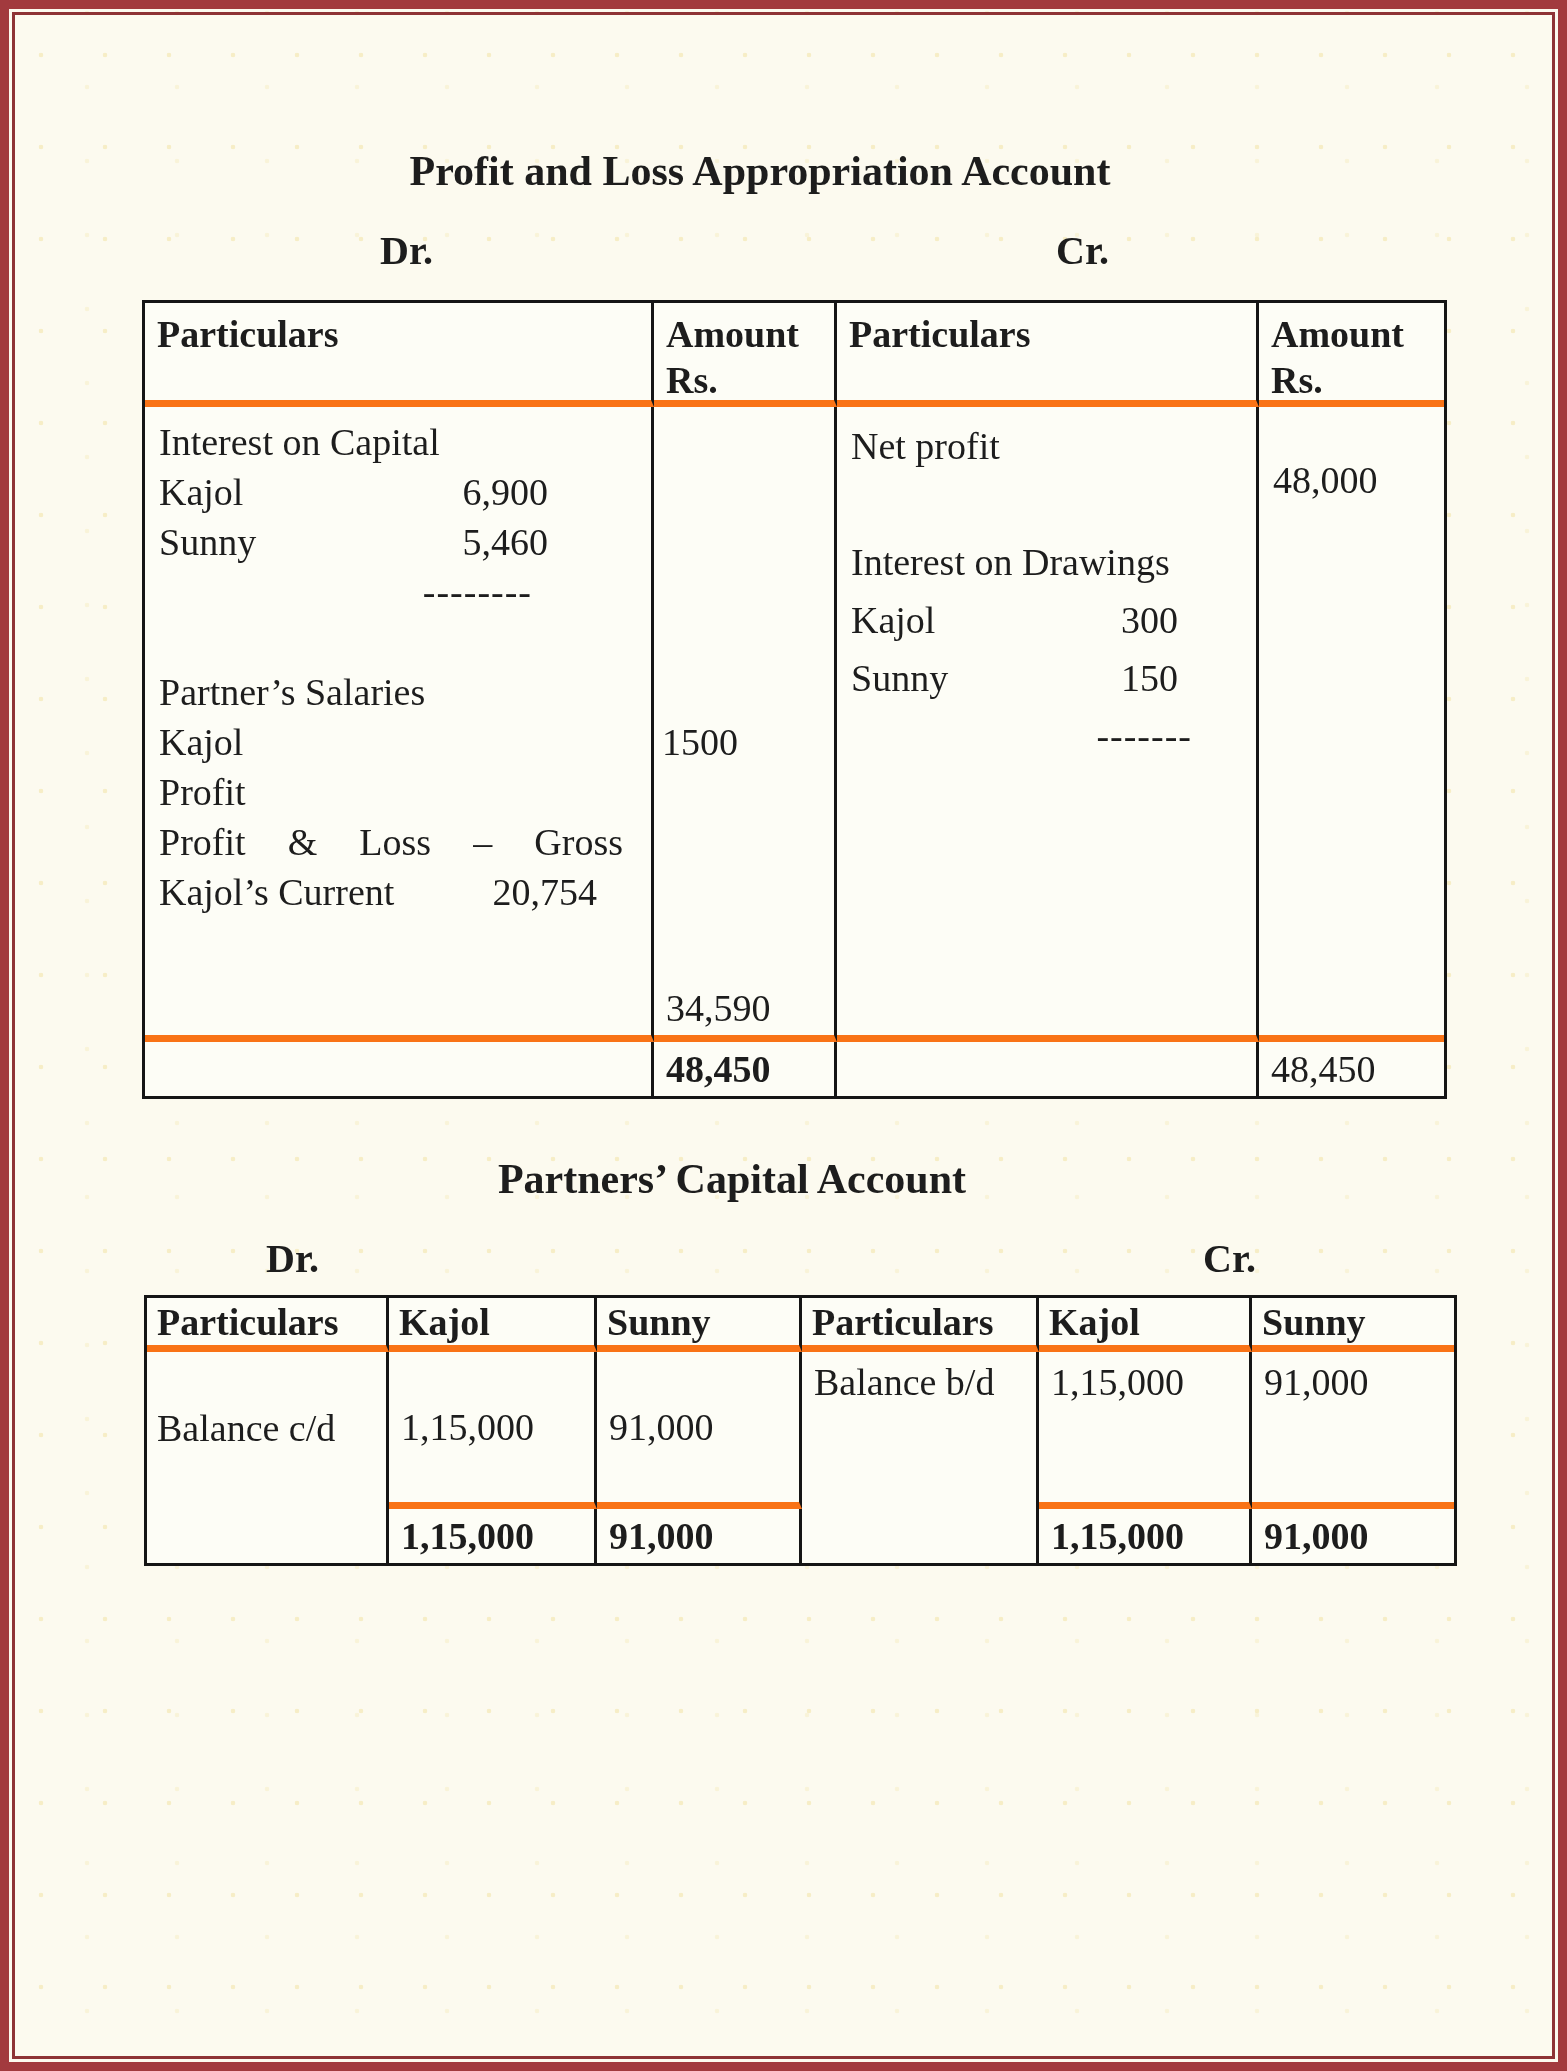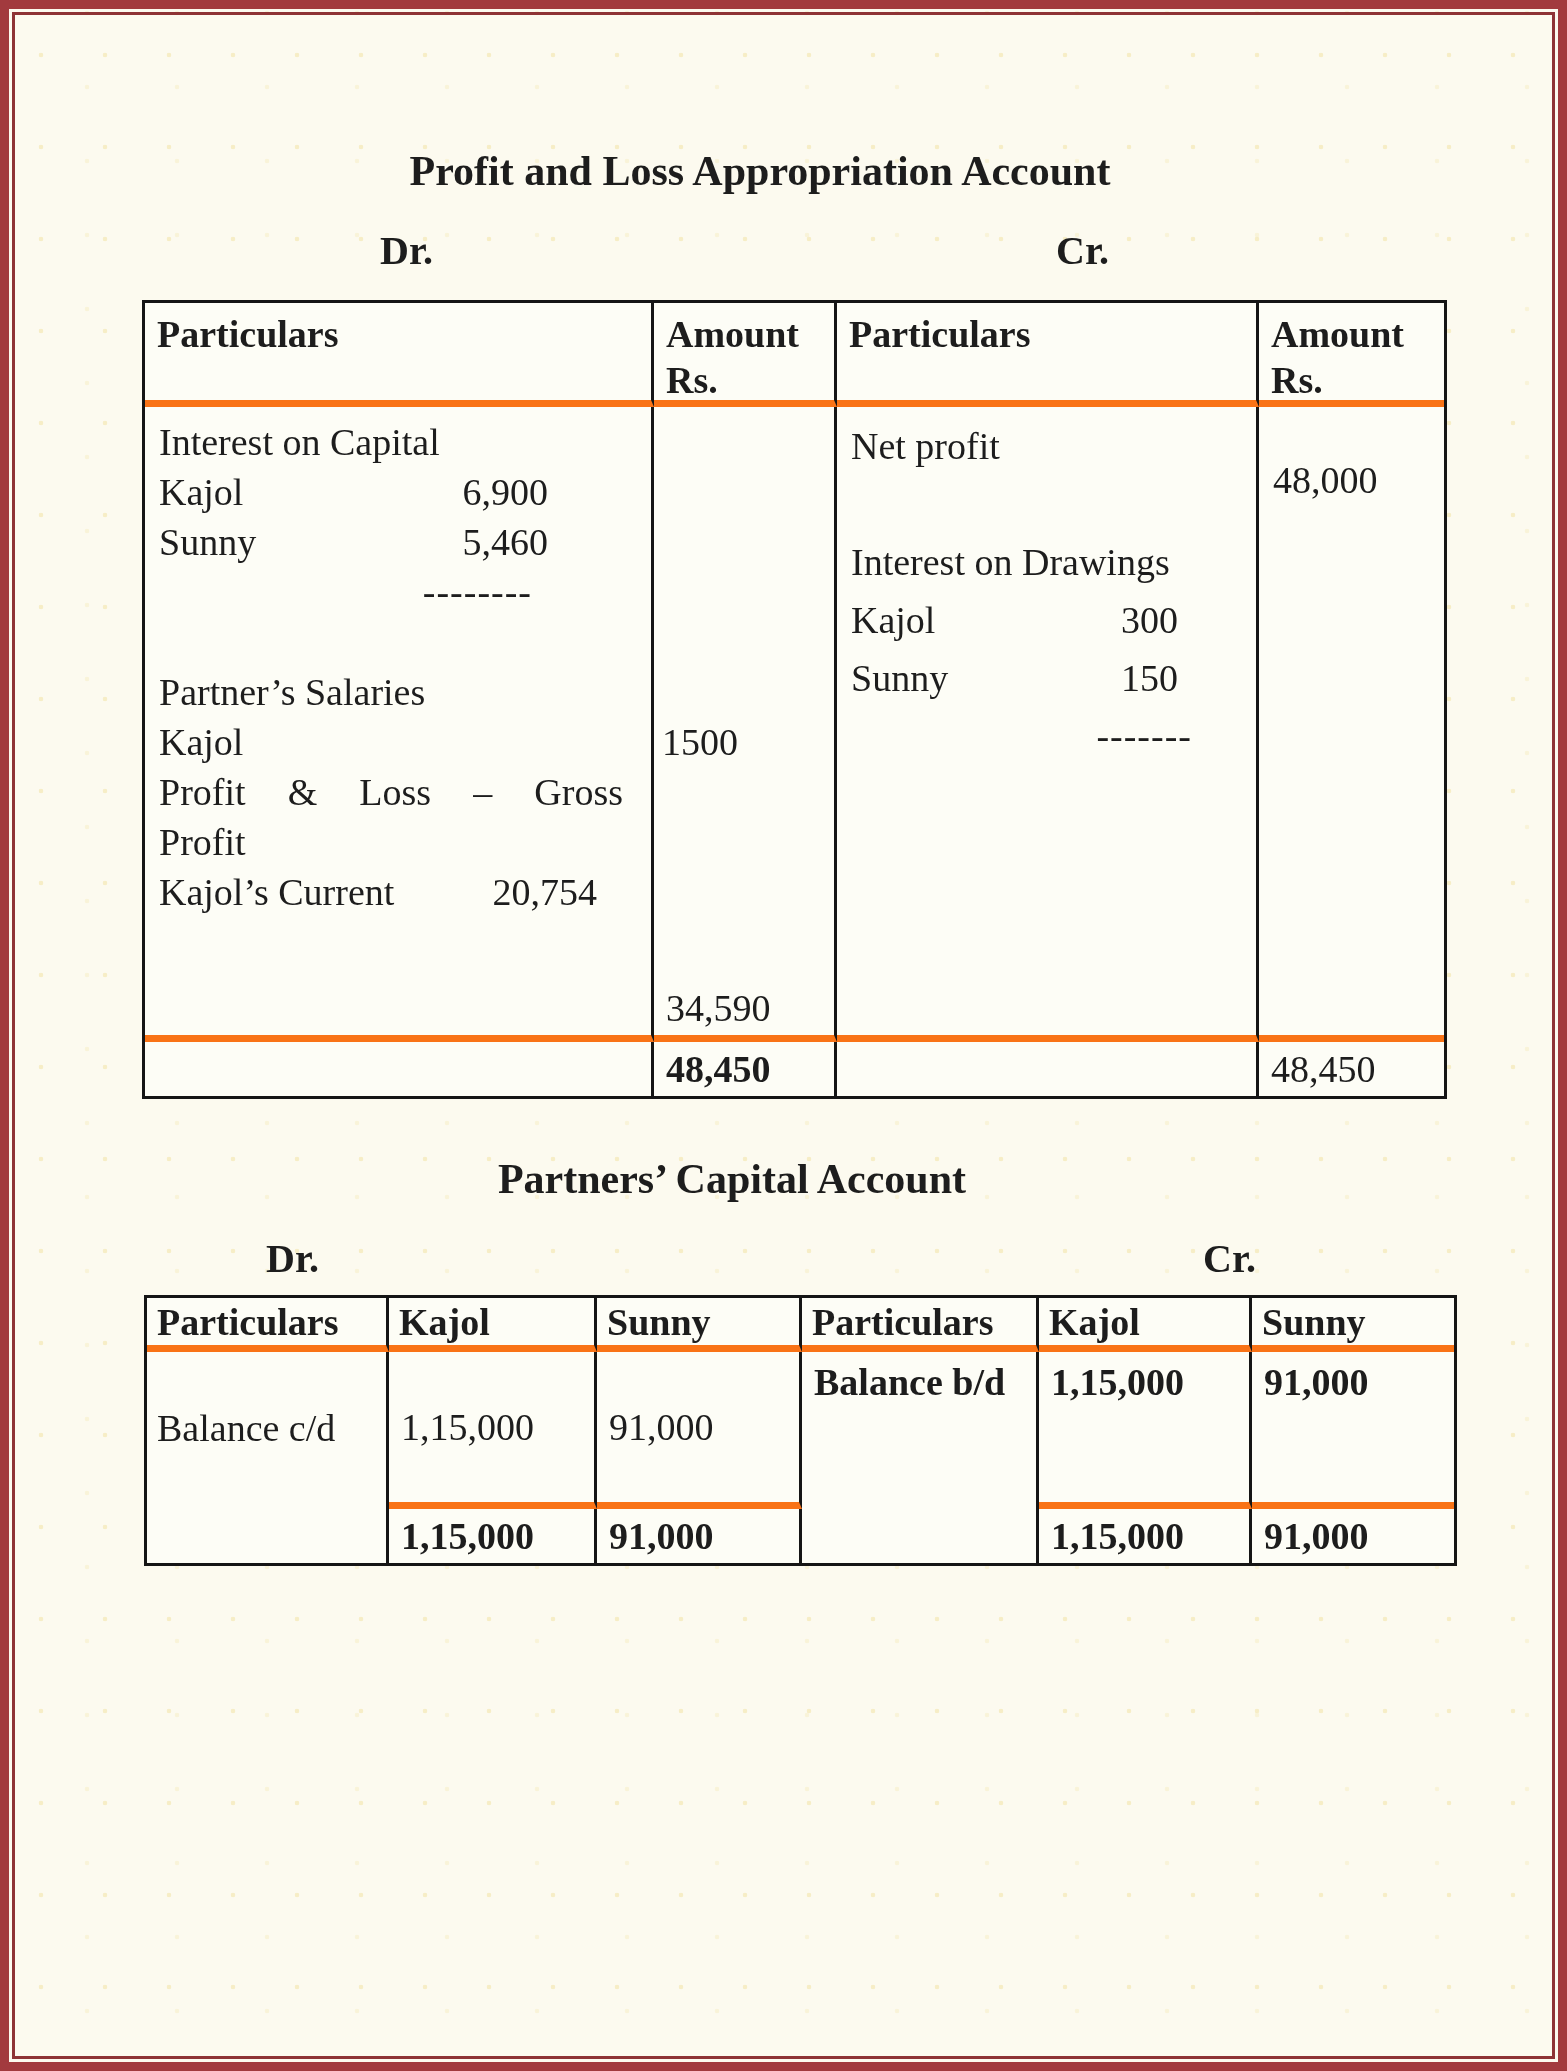--- a/index.html
+++ b/index.html
@@ -72,21 +72,21 @@
     border:3px solid #151515;background:#fdfdf6;
     display:grid;
     grid-template-columns:242px 208px 205px 237px 213px 1fr;
     grid-template-rows:54px 1fr 54px;
     font-size:38px;
   }
   .h2cell{font-weight:bold;display:flex;align-items:center;padding:0 10px;}
   .pspan{grid-row:2/4;position:relative;border-bottom:none;}
   .vcent{height:151px;display:flex;align-items:center;padding-left:10px;white-space:nowrap;}
   .numc{display:flex;align-items:center;padding-left:12px;white-space:nowrap;}
-  .numt{padding:8px 0 0 12px;white-space:nowrap;font-weight:bold;}
+  .numt{padding:8px 0 0 12px;white-space:nowrap;}
 </style>
 </head>
 <body>
 
 <div class="paper">
 
   <div class="title t1">Profit and Loss Appropriation Account</div>
   <div class="drcr dr1">Dr.</div>
   <div class="drcr cr1">Cr.</div>
 
@@ -119,24 +119,24 @@
           <span style="width:100%">--------</span>
         </div>
       <div class="line lh-l"></div>
       <div class="line lh-l">
           <span>Partner’s Salaries</span>
         </div>
       <div class="line lh-l">
           <span>Kajol</span>
         </div>
       <div class="line lh-l">
+          <span>Profit</span>
+        </div>
+      <div class="line lh-l">
           <span class="just" style="width:100%">Profit &amp; Loss – Gross</span>
-        </div>
-      <div class="line lh-l">
-          <span>Profit</span>
         </div>
       <div class="line lh-l pr26">
         <span>Kajol’s Current</span>
           <span>20,754</span>
       </div>
     </div>
 
     <div class="cell relcell">
       <div class="amt-1500">1500</div>
       <div class="amt-sub">34,590</div>

